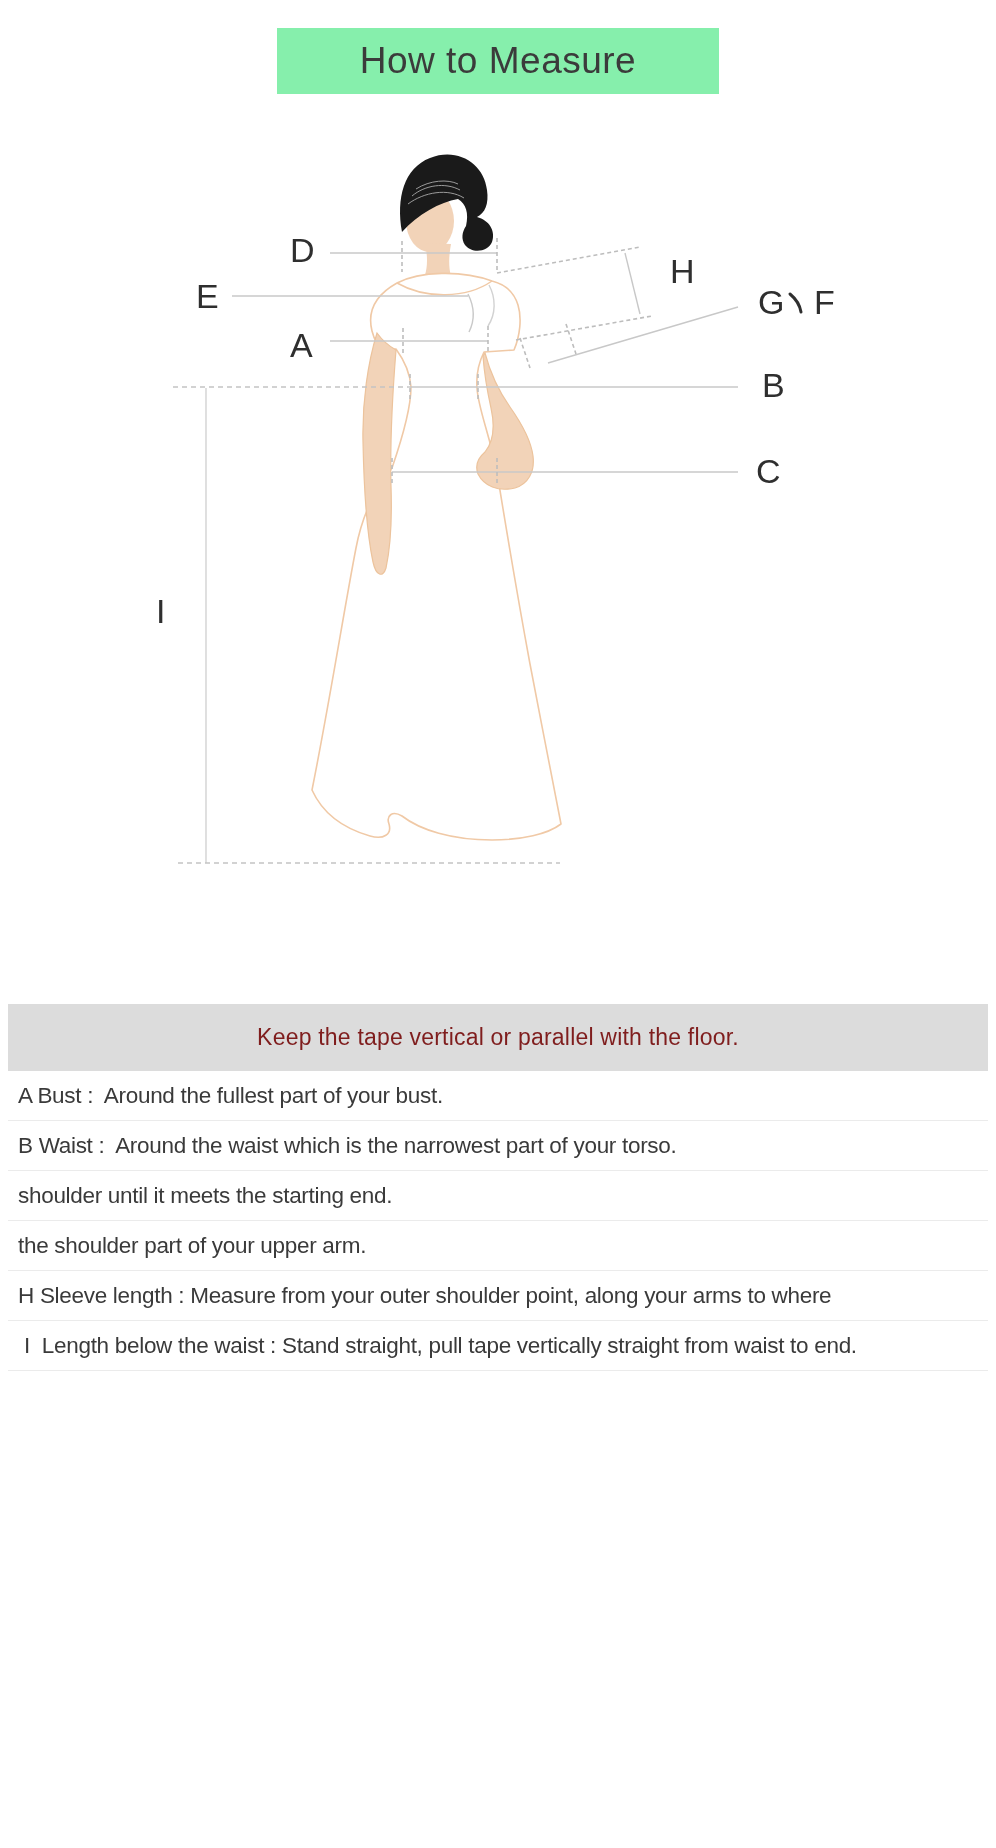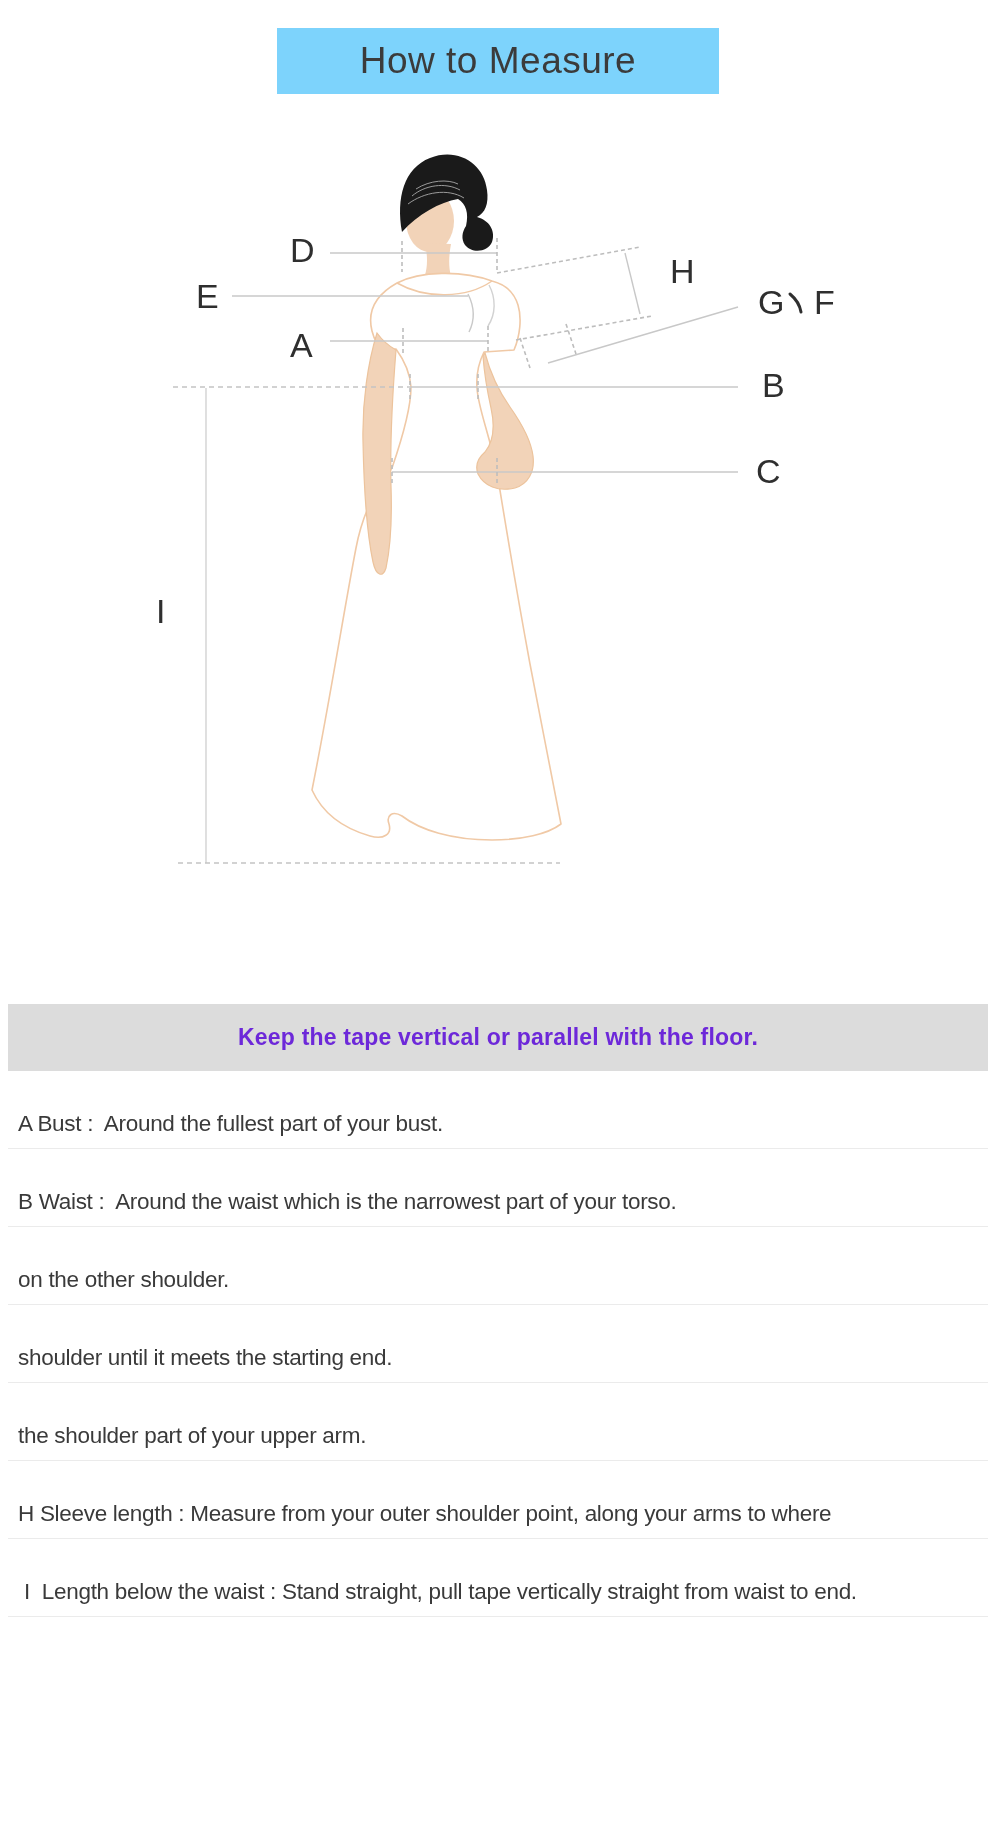--- a/index.html
+++ b/index.html
@@ -3,44 +3,44 @@
 <meta charset="utf-8">
 <style>
   html,body{margin:0;padding:0;background:#ffffff;}
   body{
     width:996px;height:1848px;position:relative;overflow:hidden;
     font-family:"Liberation Sans",sans-serif;color:#3a3a3a;
   }
   
   .title-box{
     position:absolute;left:277px;top:28px;width:442px;height:66px;
-    background:#7dd3fc;display:flex;align-items:center;justify-content:center;
+    background:#86efac;display:flex;align-items:center;justify-content:center;
   }
   .title-box .t{
     font-size:37px;letter-spacing:.5px;color:#3b3b3b;font-weight:400;
   }
   
   .fig-wrap{position:absolute;left:0;top:0;width:996px;height:1010px;}
   svg text{
     font-family:"Liberation Sans",sans-serif;
     font-size:34px;font-weight:300;fill:#2f2f2f;
   }
   
   .guide{
     position:absolute;left:8px;top:1004px;width:980px;
   }
   .guide-header{
     height:67px;background:#dcdcdc;
     display:flex;align-items:center;justify-content:center;
-    font-size:23px;color:#6d28d9;letter-spacing:.2px;white-space:pre;font-weight:bold;
+    font-size:23px;color:#7f1d1d;letter-spacing:.2px;white-space:pre;
   }
   .guide-row{
     height:49px;line-height:49px;border-bottom:1px solid #ebebeb;
     font-size:22.5px;letter-spacing:-.3px;color:#3a3a3a;
-    padding-left:10px;white-space:pre;overflow:hidden;margin-top:28px;
+    padding-left:10px;white-space:pre;overflow:hidden;
   }
 </style>
 </head>
 <body>
 
 <div class="fig-wrap">
 <svg width="996" height="1010" viewBox="0 0 996 1010">
 
   <g>
     <ellipse cx="430" cy="221" rx="24" ry="31" fill="#f2d3b8"></ellipse>
@@ -150,18 +150,17 @@
 </div>
 
 <div class="title-box">
   <span class="t">How to Measure</span>
 </div>
 
 <div class="guide">
   <div class="guide-header">Keep the tape vertical or parallel with the floor.</div>
   <div class="guide-row">A Bust :  Around the fullest part of your bust.</div>
   <div class="guide-row">B Waist :  Around the waist which is the narrowest part of your torso.</div>
-  <div class="guide-row">on the other shoulder.</div>
   <div class="guide-row">shoulder until it meets the starting end.</div>
   <div class="guide-row">the shoulder part of your upper arm.</div>
   <div class="guide-row">H Sleeve length : Measure from your outer shoulder point, along your arms to where</div>
   <div class="guide-row"> I  Length below the waist : Stand straight, pull tape vertically straight from waist to end.</div>
 </div>
 
 </body></html>

